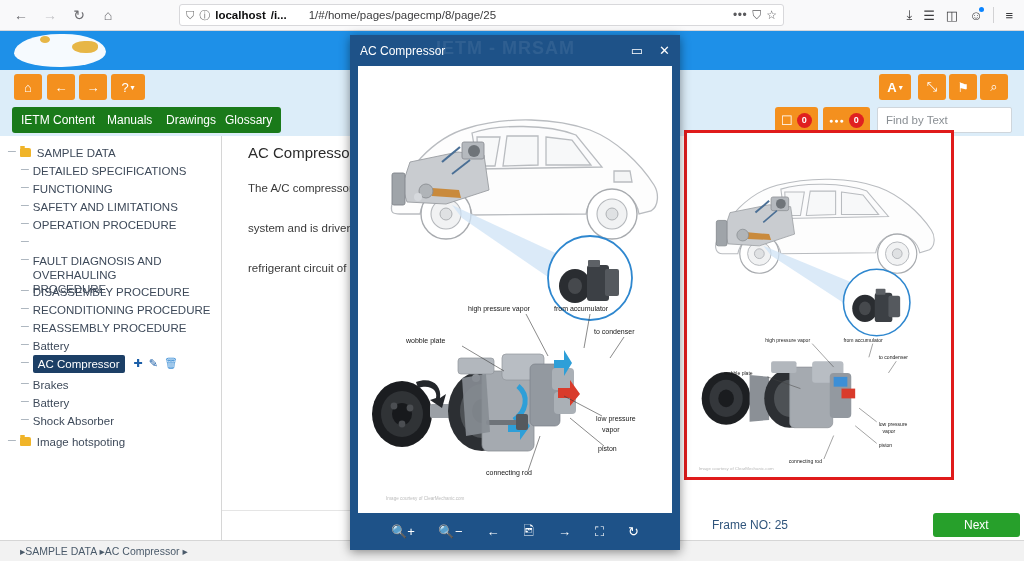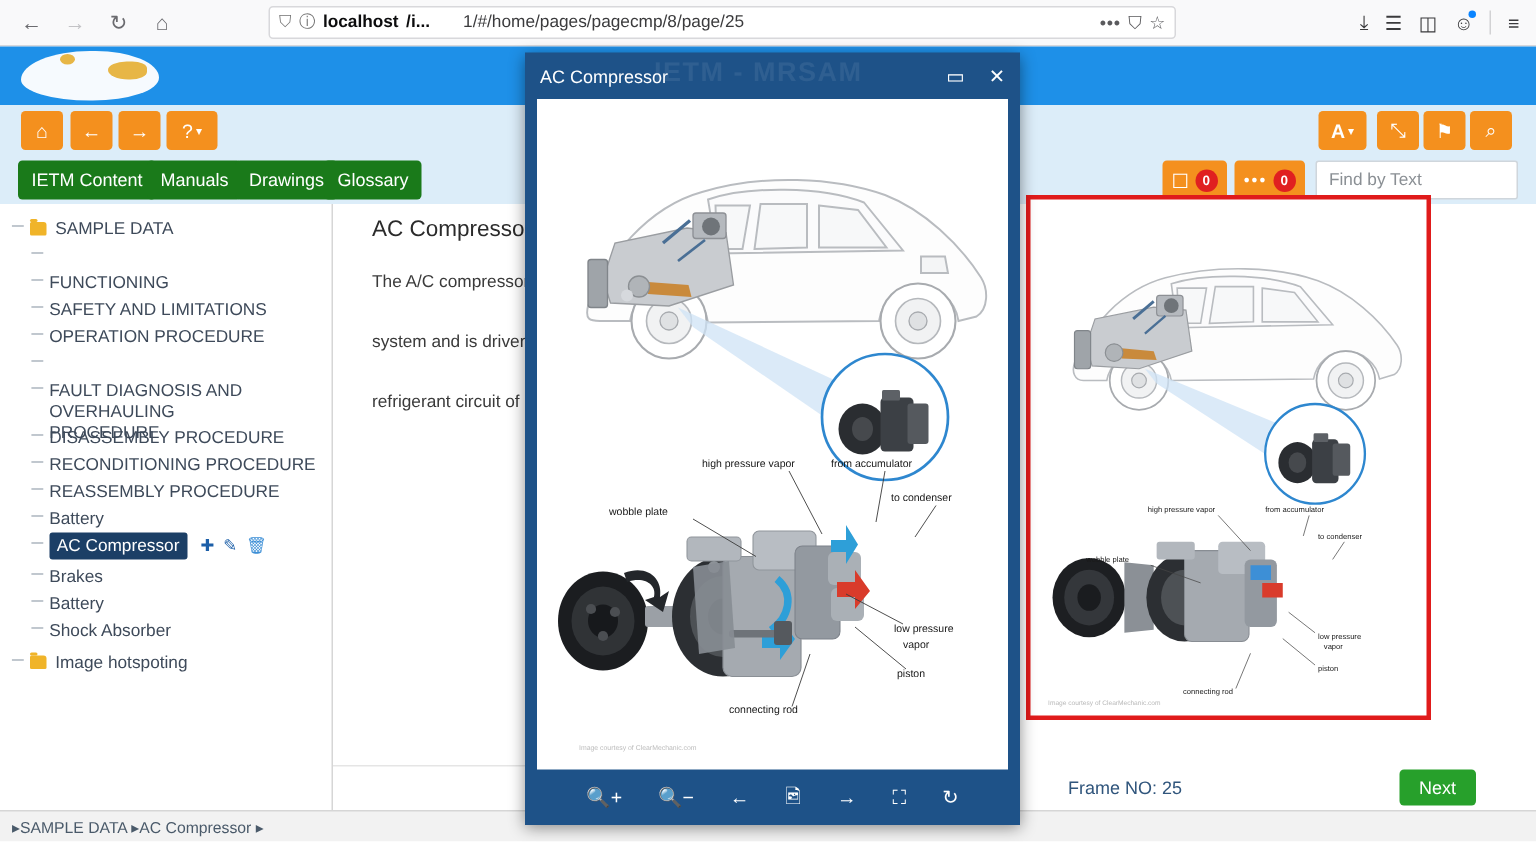--- a/index.html
+++ b/index.html
@@ -125,21 +125,21 @@
   }
   .content h2 { font-size:15px; font-weight:400; color:#2b2b2b; margin:8px 0 0 26px; }
   .content p { font-size:11.5px; color:#3a3a3a; margin:14px 0 0 26px; line-height:26px; }
   .prevbar {
     position:absolute; left:222px; top:510px; width:453px; height:30px;
     background:#fff; display:flex; align-items:center; justify-content:flex-end; gap:9px;
     padding-right:12px; border-top:1px solid #e5e5e5;
   }
   .arrowic { color:#123e66; font-size:15px; font-weight:bold; }
   .greenbtn {
-    background:#27a02b; color:#fff; font-size:12px; padding:5px 13px; border-radius:3px;
+    background:#27a02b; color:#fff; font-size:12px; padding:5px 31px; border-radius:3px;
   }
 
   
   .rightpanel {
     position:absolute; left:675px; top:136px; width:349px; height:404px; background:#fff;
     border-left:1px solid #d6d6d6;
   }
   .redbox {
     position:absolute; left:8px; top:-6px; width:270px; height:350px;
     border:3px solid #e01b1b; background:#fff;
@@ -147,21 +147,21 @@
   .framebar {
     position:absolute; left:0; top:374px; width:349px; height:30px;
     display:flex; align-items:center; padding-left:36px; gap:0;
   }
   .framelbl { font-size:12px; color:#30557c; }
 
   
   .statusbar {
     position:absolute; left:0; top:540px; width:1024px; height:21px;
     background:#f2f2f2; border-top:1px solid #d6d6d6;
-    display:flex; align-items:center; padding-left:8px;
+    display:flex; align-items:center; padding-left:20px;
   }
   .crumb { font-size:10.5px; color:#4a5a6a; }
 
   
   .modal {
     position:absolute; left:350px; top:35px; width:330px; height:515px;
     background:#1e5288; box-shadow:0 2px 10px rgba(0,0,0,.45);
   }
   .modal-head { position:relative; height:31px; display:flex; align-items:center; padding:0 10px; }
   .modal-title { color:#fff; font-size:12px; z-index:2; }
@@ -267,20 +267,21 @@
     <div class="tree">
 
       <div class="tnode">
         <span class="dash">─</span>
         <span class="folder"></span>
         <span class="tlabel">SAMPLE DATA</span>
       </div>
 
       <div class="tnode child">
         <span class="dash">─</span>
+        <span class="tlabel">DETAILED SPECIFICATIONS</span>
       </div>
       <div class="tnode child">
         <span class="dash">─</span>
         <span class="tlabel">FUNCTIONING</span>
       </div>
       <div class="tnode child">
         <span class="dash">─</span>
         <span class="tlabel">SAFETY AND LIMITATIONS</span>
       </div>
       <div class="tnode child">

